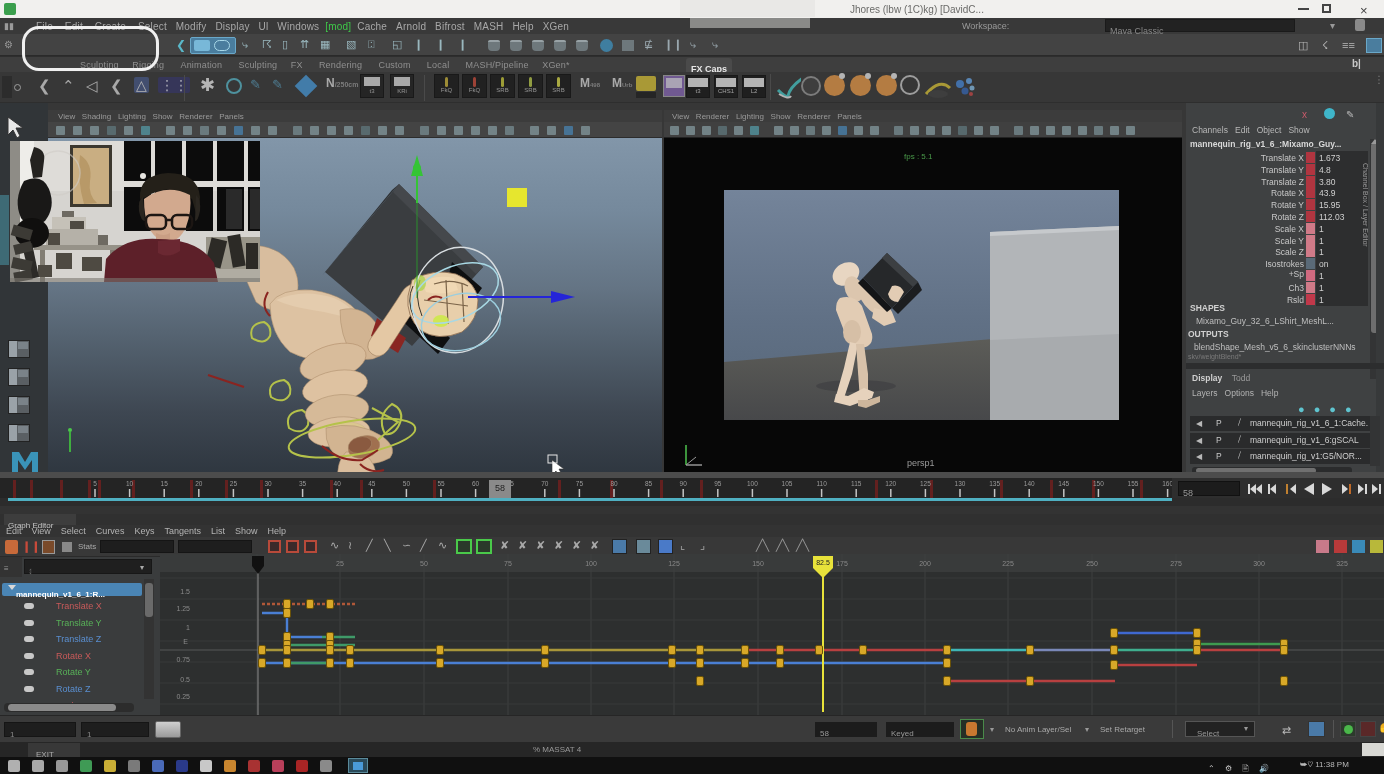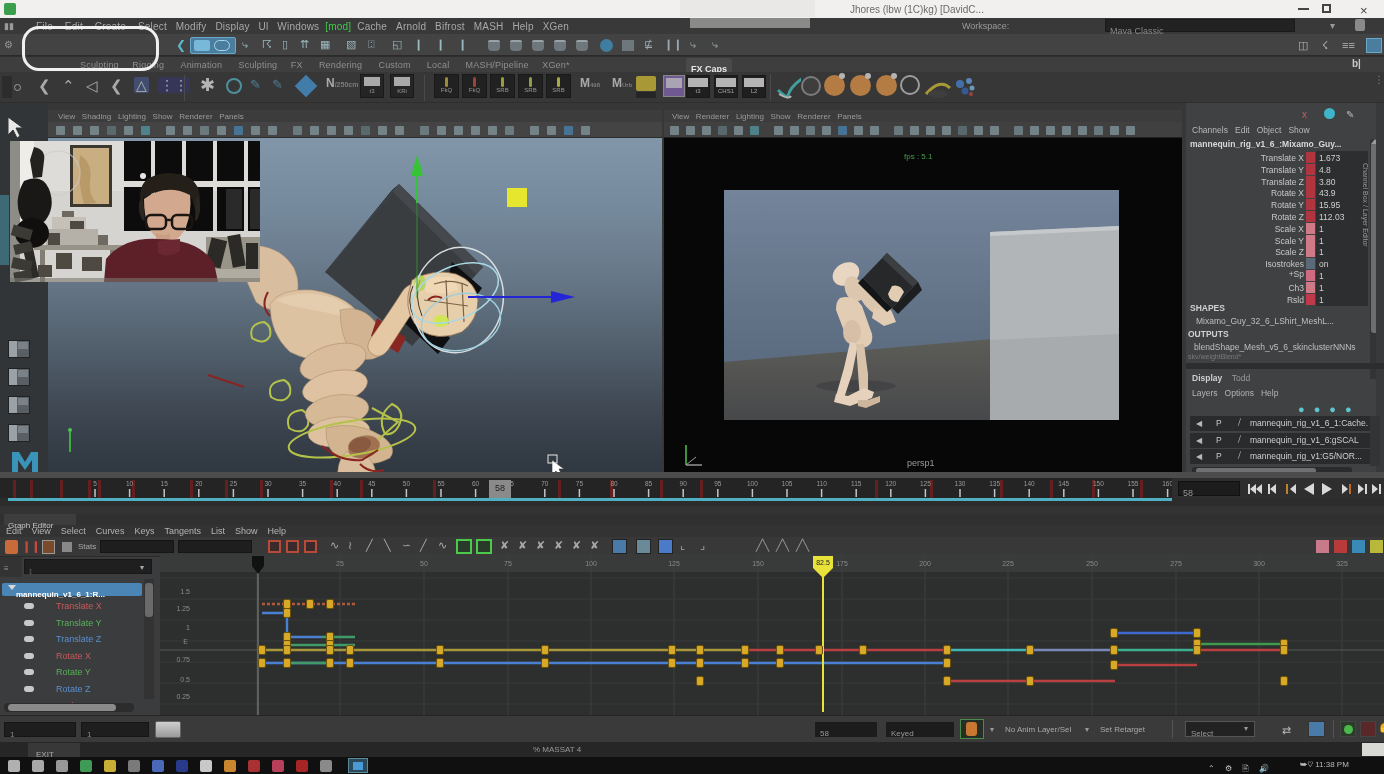--- a/index.html
+++ b/index.html
@@ -813,21 +813,21 @@
   <div class="abs" style="left:155px;top:5px;width:26px;height:17px;background:linear-gradient(#cfcfcf,#9a9a9a);border-radius:2px;border:1px solid #666;"></div>
   <div class="abs" style="left:815px;top:6px;width:62px;height:15px;background:#1c1c1c;"><span style="font-size:8px;color:#999;padding-left:5px;">58</span></div>
   <div class="abs" style="left:886px;top:6px;width:68px;height:15px;background:#1c1c1c;"><span style="font-size:8px;color:#999;padding-left:5px;">Keyed</span></div>
   <div class="abs" style="left:960px;top:3px;width:24px;height:20px;border:1px solid #4a8a4a;background:#262f26;"></div>
   <div class="abs" style="left:966px;top:6px;width:11px;height:14px;background:#c87830;border-radius:3px;"></div>
   <div class="abs" style="left:990px;top:9px;color:#999;font-size:8px;">▾</div>
   <div class="abs" style="left:1005px;top:9px;font-size:8px;color:#aaa;">No Anim Layer/Sel</div>
   <div class="abs" style="left:1085px;top:9px;color:#999;font-size:8px;">▾</div>
   <div class="abs" style="left:1100px;top:9px;font-size:8px;color:#aaa;">Set Retarget</div>
   <div class="abs" style="left:1172px;top:4px;width:1px;height:18px;background:#555;"></div>
-  <div class="abs" style="left:1185px;top:5px;width:70px;height:16px;background:#222;border:1px solid #555;"><span style="font-size:8px;color:#999;padding-left:5px;">Select</span></div>
+  <div class="abs" style="left:1185px;top:5px;width:70px;height:16px;background:#222;border:1px solid #555;"><span style="font-size:8px;color:#999;padding-left:11px;">Select</span></div>
   <div class="abs" style="left:1244px;top:8px;color:#999;font-size:8px;">▾</div>
   <div class="abs" style="left:1282px;top:8px;font-size:11px;color:#b8b8b8;">⇄</div>
   <div class="abs" style="left:1308px;top:5px;width:17px;height:16px;background:#4a7aa8;border:1px solid #333;"></div>
   <div class="abs" style="left:1333px;top:4px;width:1px;height:18px;background:#555;"></div>
   <div class="abs" style="left:1340px;top:5px;width:16px;height:16px;background:#2c3a2c;border:1px solid #444;">
         <div style="width:9px;height:9px;border-radius:50%;background:#4ab84a;margin:3px;"></div>
       </div>
   <div class="abs" style="left:1360px;top:5px;width:16px;height:16px;background:#5a2828;border:1px solid #444;"></div>
   <div class="abs" style="left:1378px;top:7px;font-size:9px;color:#c8a060;">✋</div>
 </div>

